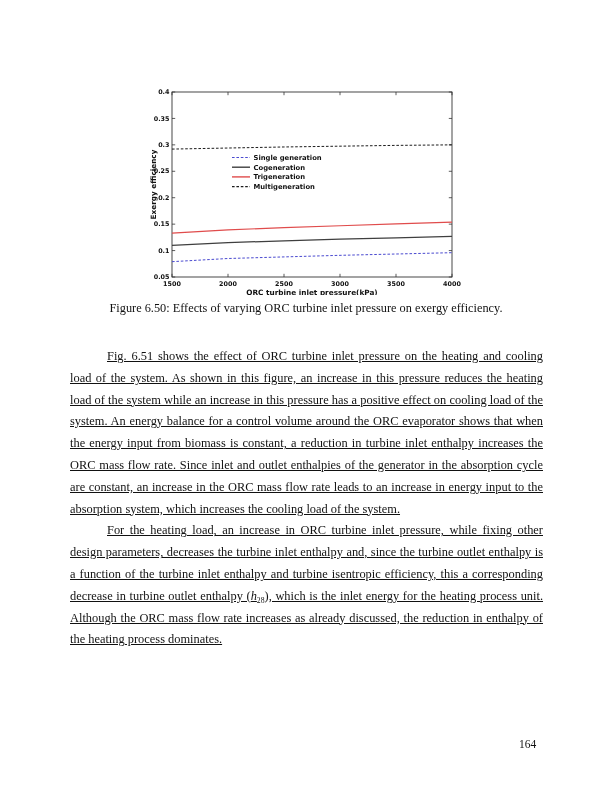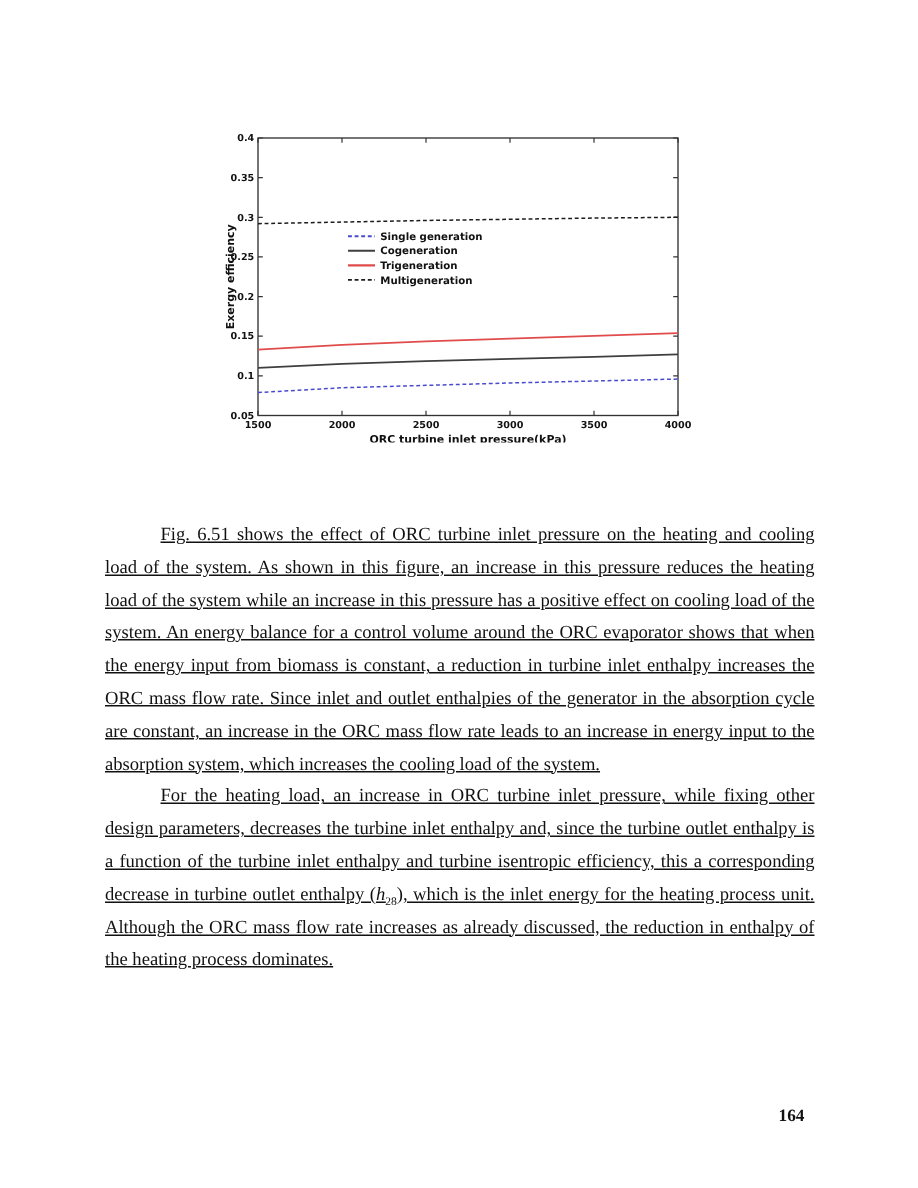--- a/index.html
+++ b/index.html
@@ -48,21 +48,20 @@
   .body-text sub {
     font-size: 0.62em;
     line-height: 0;
   }
   .page-number {
     position: absolute;
     left: 519px;
     top: 738px;
     font-size: 11.5px;
     color: #111;
-    font-weight: bold;
   }
   svg text {
     font-family: "DejaVu Sans", "Liberation Sans", sans-serif;
     font-weight: bold;
     fill: #111;
   }
 </style>
 </head>
 <body>
 
@@ -129,20 +128,21 @@
           <line x1="82" y1="84.2" x2="100" y2="84.2" stroke="#3f3f3f" stroke-width="1.4"></line>
           <text x="103.5" y="86.60000000000001" font-size="6.8">Cogeneration</text>
           <line x1="82" y1="93.9" x2="100" y2="93.9" stroke="#e04c4c" stroke-width="1.4"></line>
           <text x="103.5" y="96.30000000000001" font-size="6.8">Trigeneration</text>
           <line x1="82" y1="103.6" x2="100" y2="103.6" stroke="#1c1c1c" stroke-width="1.2" stroke-dasharray="2.6,1.8"></line>
           <text x="103.5" y="106" font-size="6.8">Multigeneration</text>
         </g>
       </svg>
   </div>
 
+  <div class="figure-caption">Figure 6.50: Effects of varying ORC turbine inlet pressure on exergy efficiency.</div>
 
   <div class="body-text">
     <p>Fig. 6.51 shows the effect of ORC turbine inlet pressure on the heating and cooling load of the system. As shown in this figure, an increase in this pressure reduces the heating load of the system while an increase in this pressure has a positive effect on cooling load of the system. An energy balance for a control volume around the ORC evaporator shows that when the energy input from biomass is constant, a reduction in turbine inlet enthalpy increases the ORC mass flow rate. Since inlet and outlet enthalpies of the generator in the absorption cycle are constant, an increase in the ORC mass flow rate leads to an increase in energy input to the absorption system, which increases the cooling load of the system.</p>
     <p><span>For the heating load, an increase in ORC turbine inlet pressure, while fixing other design parameters, decreases the turbine inlet enthalpy and, since the turbine outlet enthalpy is a function of the turbine inlet enthalpy and turbine isentropic efficiency, this a corresponding decrease in turbine outlet enthalpy (</span><i>h</i><sub>28</sub><span>), which is the inlet energy for the heating process unit. Although the ORC mass flow rate increases as already discussed, the reduction in enthalpy of the heating process dominates.</span></p>
   </div>
 
   <div class="page-number">164</div>
 
 </div>
 

